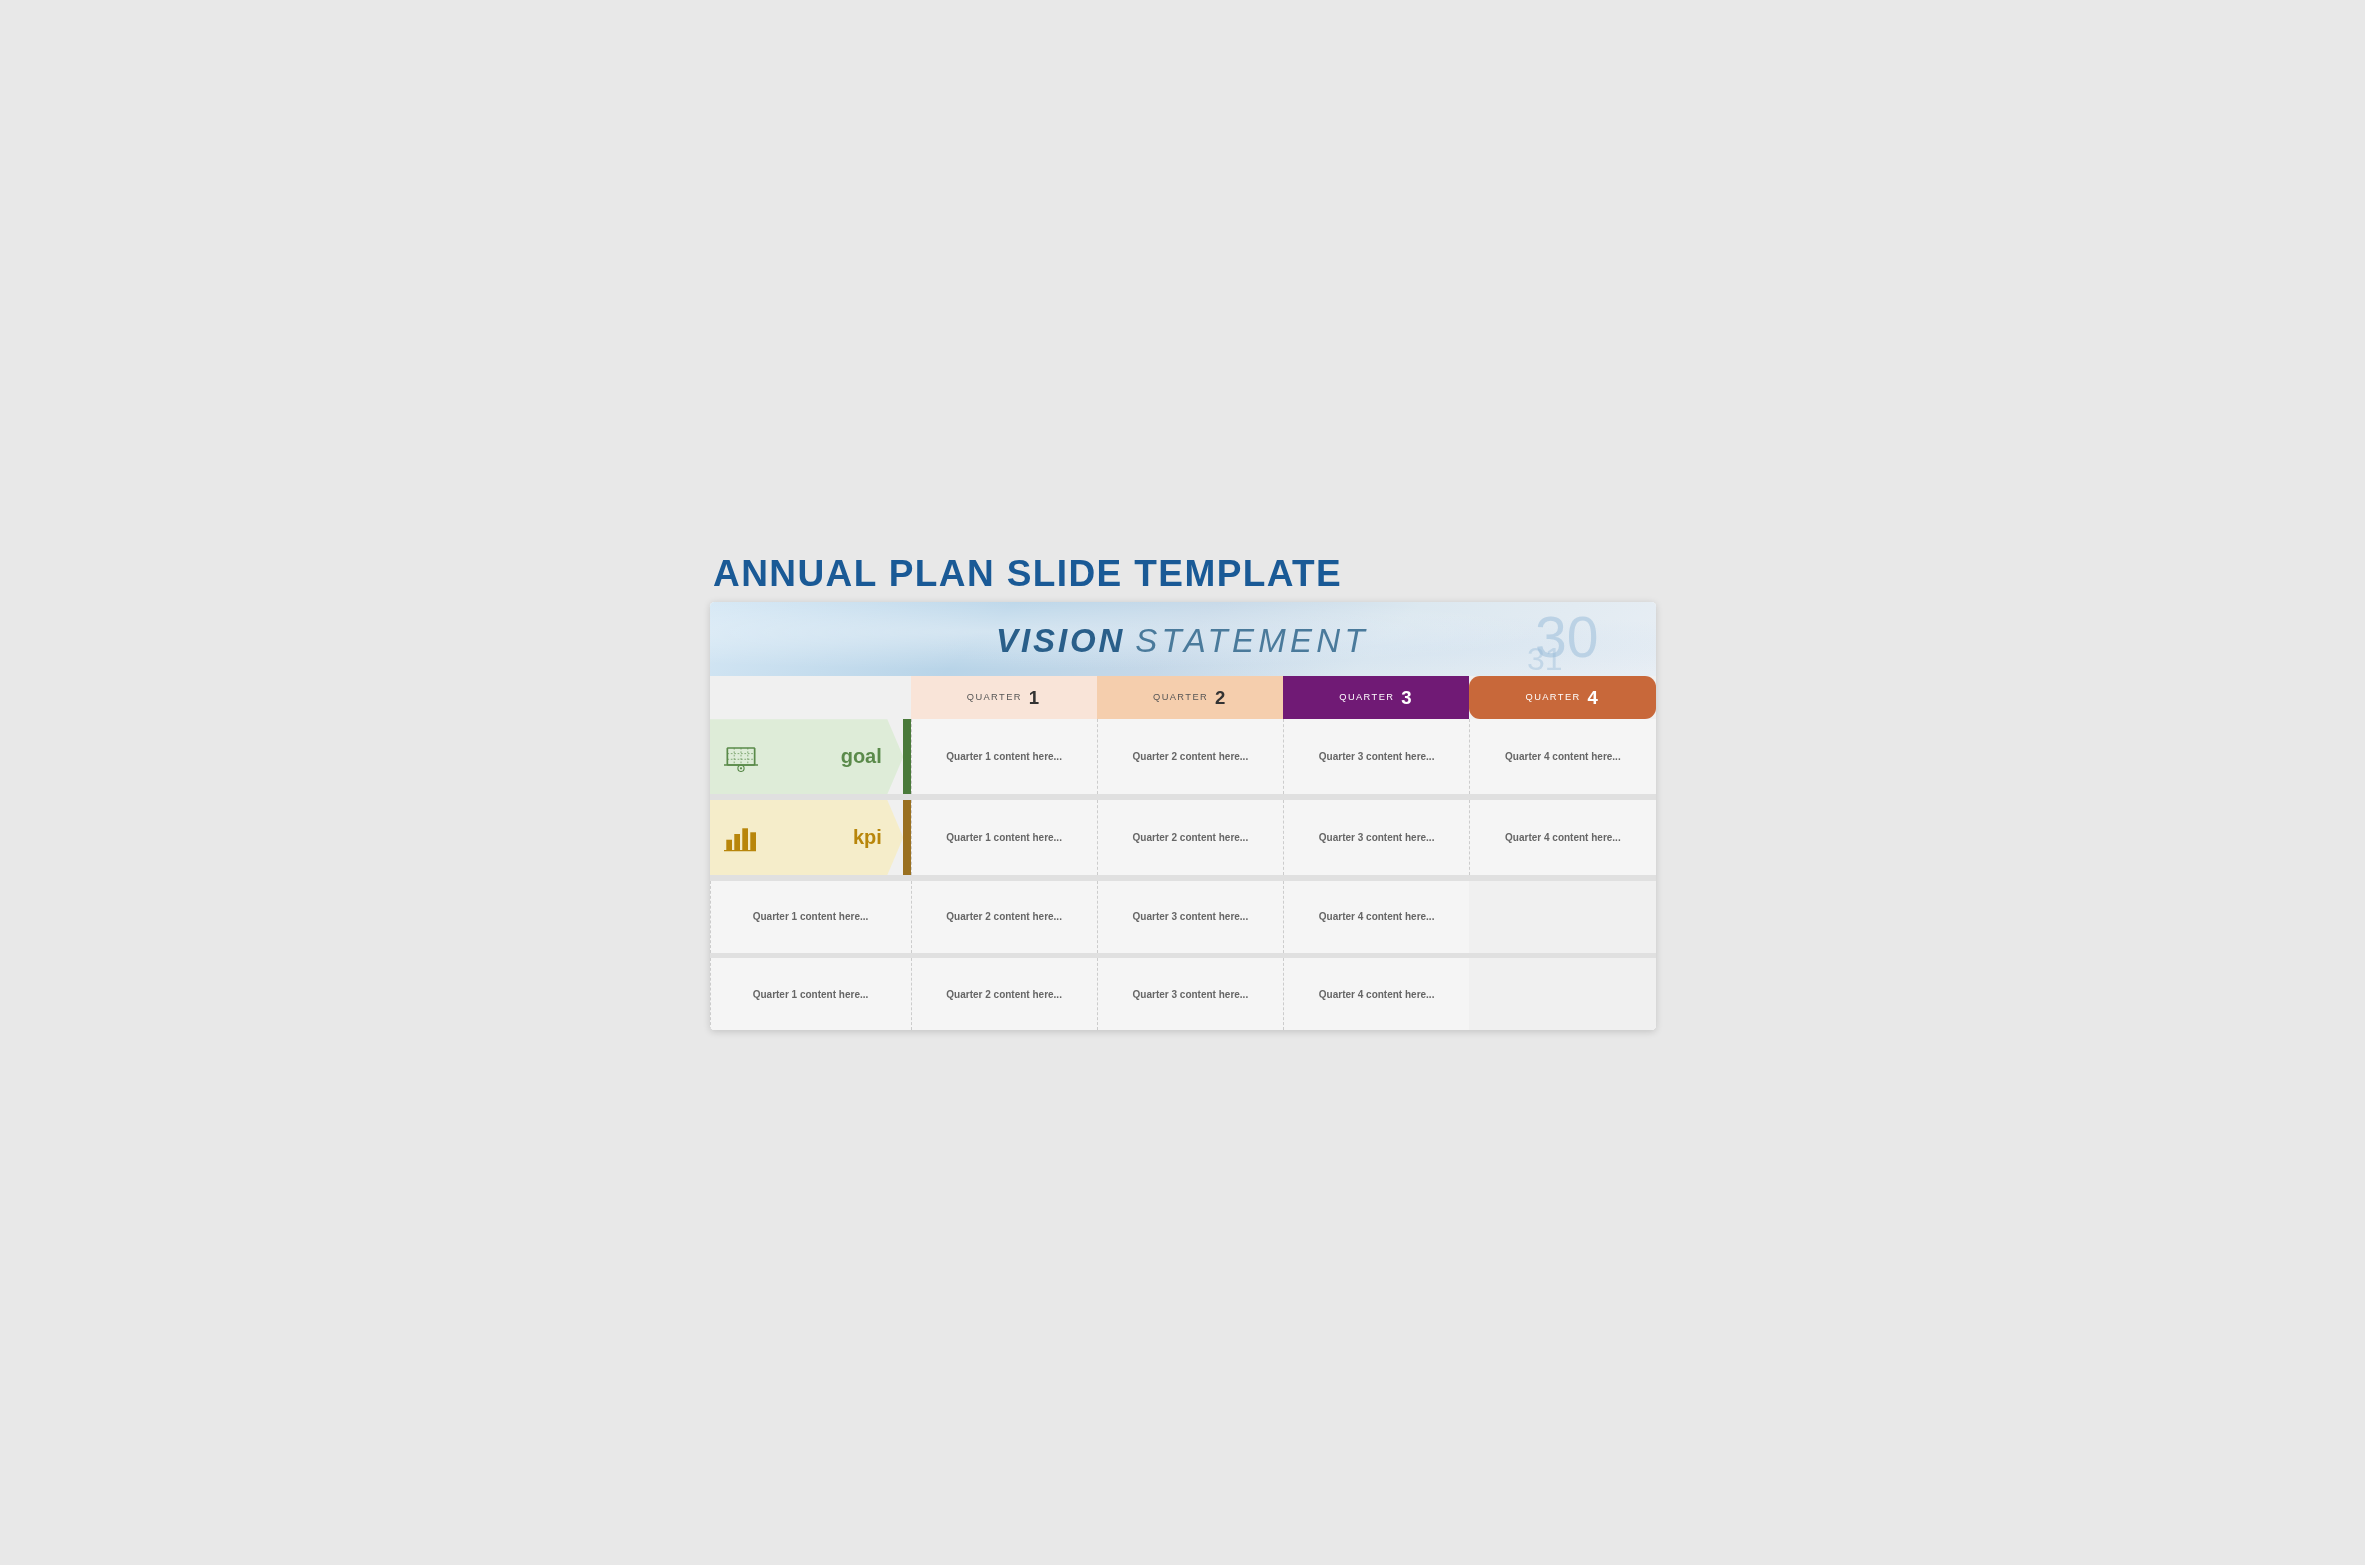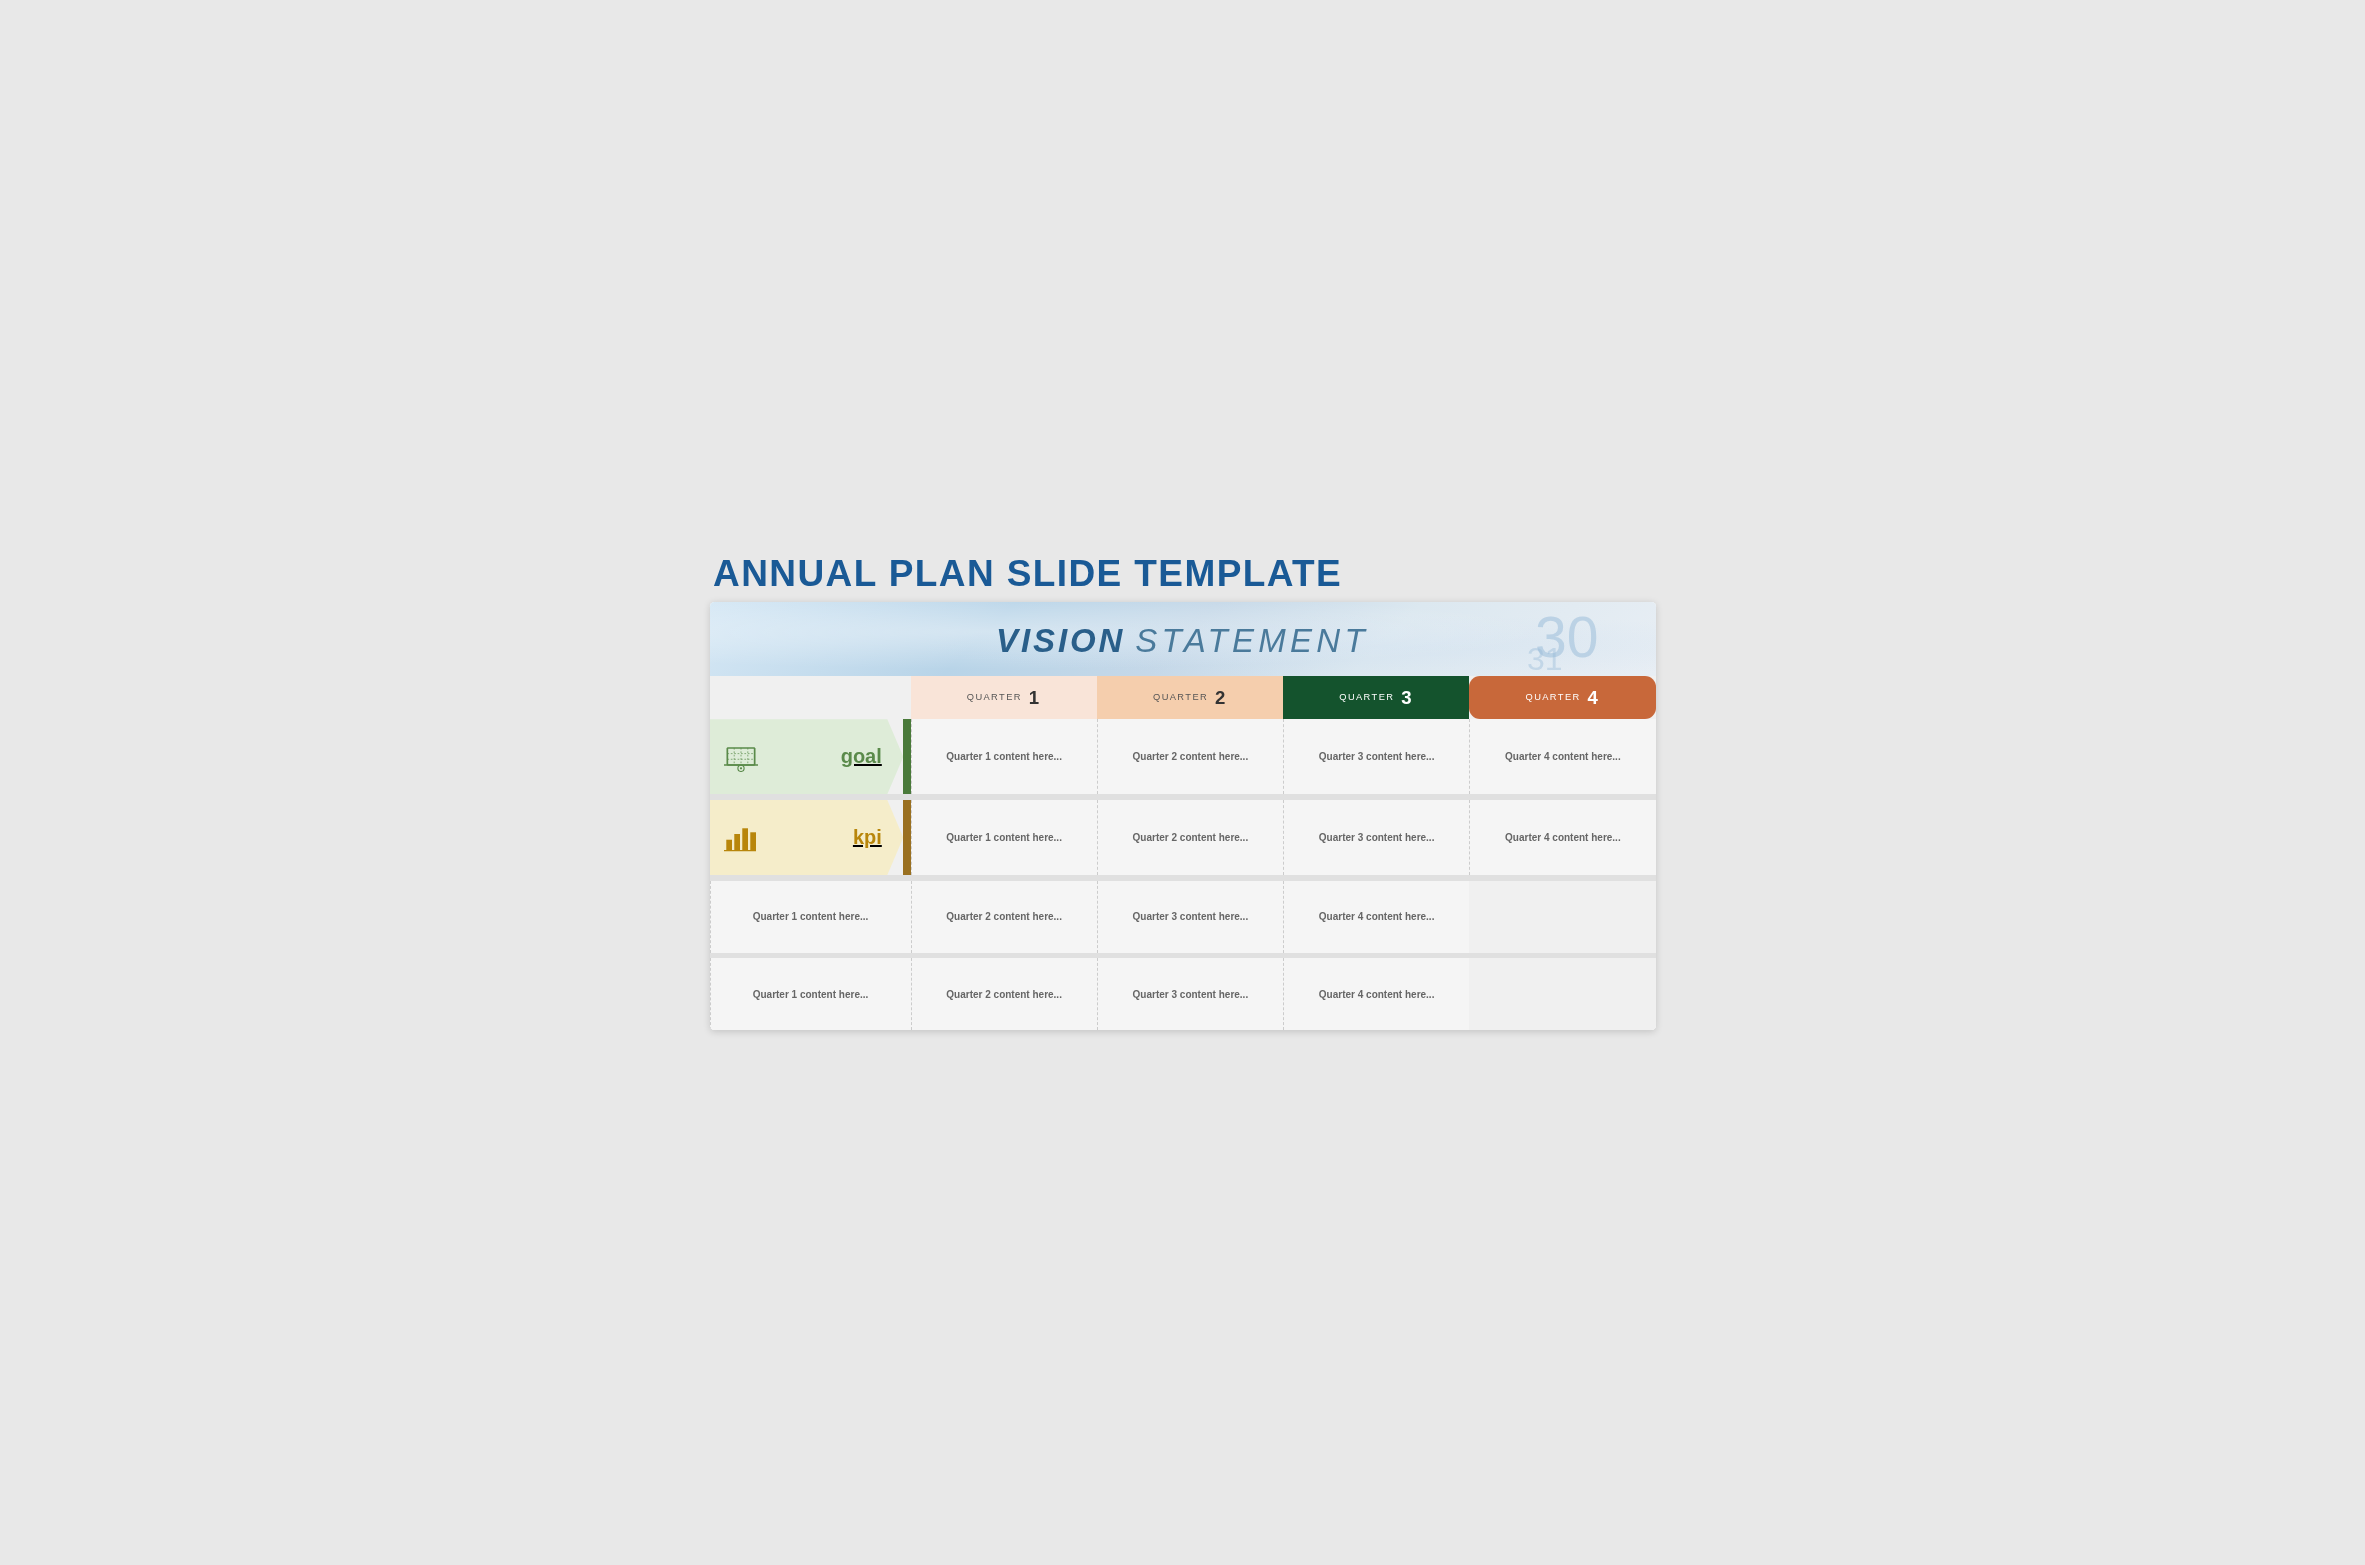--- a/index.html
+++ b/index.html
@@ -123,21 +123,21 @@
     .quarter-header .q-number {
       font-size: 18.6px;
       font-weight: 900;
       color: #333;
       vertical-align: middle;
       margin-left: 2.9px;
     }
 
     .qh-1 { background: #f9e4d8; }
     .qh-2 { background: #f5cead; }
-    .qh-3 { background: #14532d; color: #fff; }
+    .qh-3 { background: #701a75; color: #fff; }
     .qh-3 .q-number { color: #fff; }
     .qh-3 { color: #fff; }
     .qh-4 { background: #c8683a; color: #fff; }
     .qh-4 .q-number { color: #fff; }
     .qh-4 { color: #fff; border-radius: 11px; }
 
     
     .qh-3, .qh-4 {
       clip-path: none;
     }
@@ -247,21 +247,20 @@
     .label-cell {
       display: flex;
       align-items: stretch;
       min-height: 75px;
     }
 
     .label-arrow-wrapper {
       flex: 1;
       display: flex;
       align-items: flex-start;
-      text-decoration: underline;
     }
 
   </style>
 </head>
 <body>
 
 <div class="page-wrapper">
 
   <h1 class="main-title">ANNUAL PLAN SLIDE TEMPLATE</h1>
 

